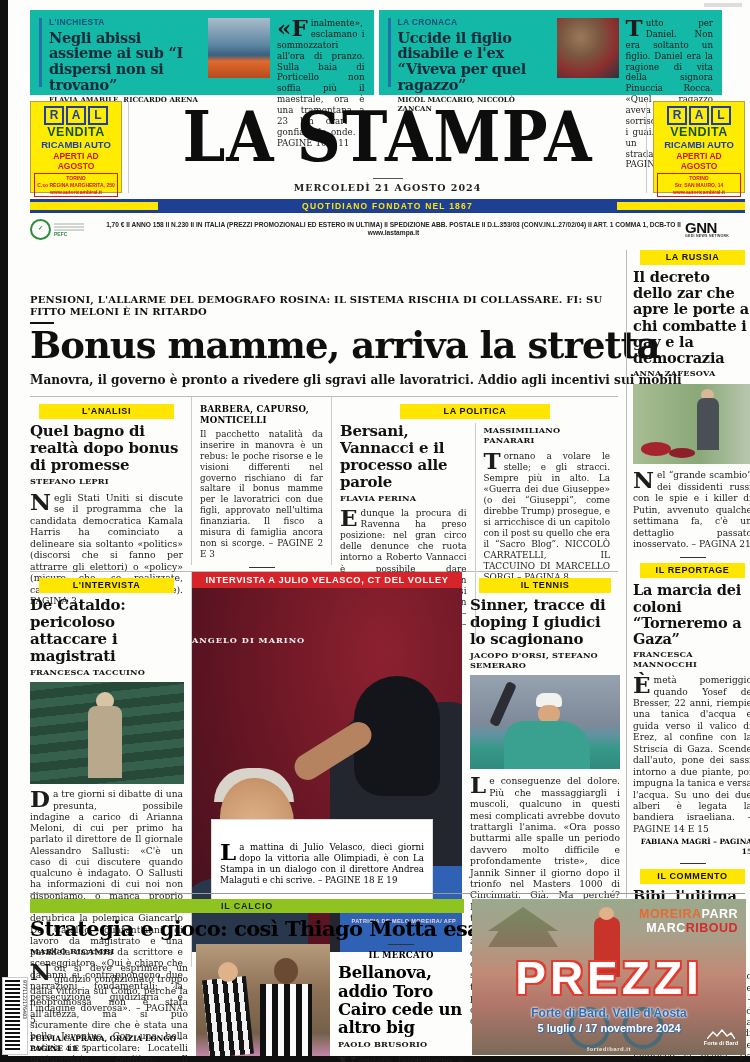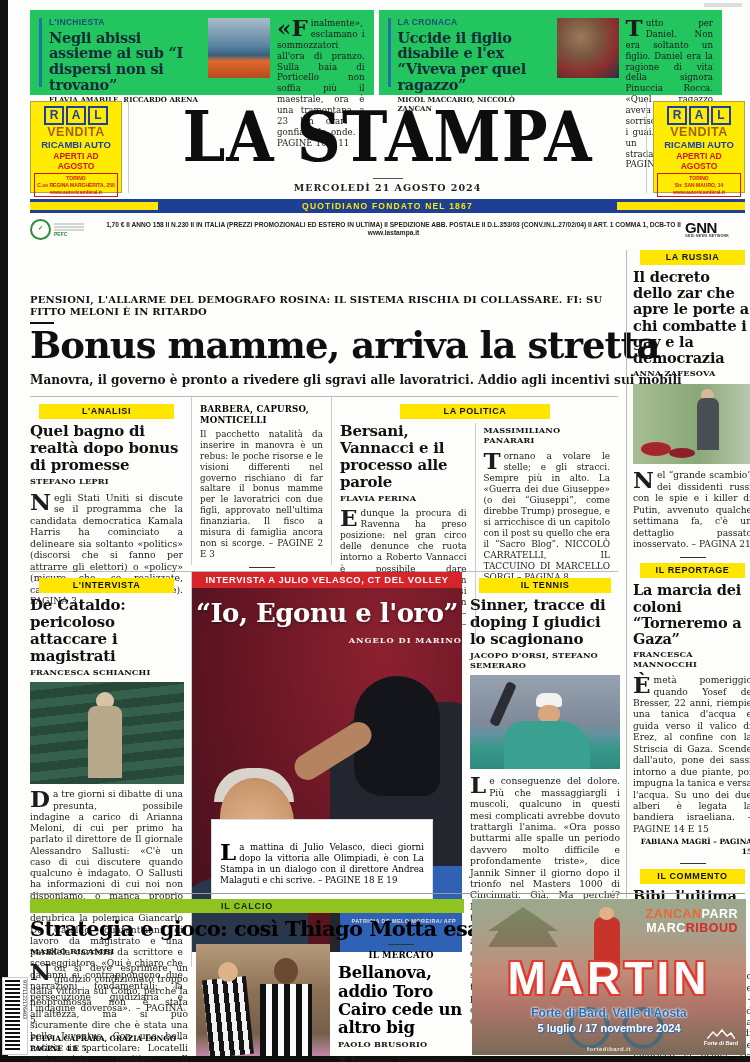--- a/index.html
+++ b/index.html
@@ -9,39 +9,39 @@
   .tag{display:block;width:88%;margin:0 auto 4px;background:#ffe600;color:#111;
        font:700 9px/1 "Liberation Sans",sans-serif;letter-spacing:.6px;text-align:center;padding:3px 0;}
   .sec-rule{width:26px;height:1px;background:#333;margin:7px auto 5px;}
   .byline{font:700 8.2px/1.2 "DejaVu Serif",serif;letter-spacing:.2px;color:#141414;margin:3px 0 5px;}
   .body-txt{font:400 9.3px/1.24 "DejaVu Serif",serif;text-align:justify;color:#1c1c1c;}
   .dropcap::first-letter{float:left;font-size:23px;line-height:18px;padding:1px 3px 0 0;font-weight:700;}
   .h-col{font:700 15px/1.12 "DejaVu Serif",serif;color:#121212;letter-spacing:-.2px;}
 
   
   #topstrip{position:absolute;left:22px;top:10px;width:692px;height:85px;display:flex;gap:5px;}
-  .ts-box{flex:1;background:#22c55e;display:flex;gap:7px;padding:8px 9px;box-sizing:border-box;}
+  .ts-box{flex:1;background:#14b8a6;display:flex;gap:7px;padding:8px 9px;box-sizing:border-box;}
   .ts-text{width:152px;border-left:3px solid #2470a8;padding-left:7px;}
   .ts-tag{font:700 8.5px/1 "Liberation Sans",sans-serif;color:#15527e;letter-spacing:.3px;margin-bottom:3px;}
   .ts-title{font:700 14.5px/1.1 "DejaVu Serif",serif;color:#132a3a;letter-spacing:-.3px;}
   .ts-byline{font:700 7px/1.2 "DejaVu Serif",serif;color:#1a1a1a;margin-top:3px;}
   .ts-photo{width:62px;height:60px;align-self:flex-start;flex:none;}
   .ts-excerpt{flex:1;font:400 8.7px/1.25 "DejaVu Serif",serif;text-align:justify;color:#1c1c1c;}
   #photo-divers{background:linear-gradient(180deg,#a9bccb 0%,#5d86a3 45%,#37617f 62%,#e06a2e 72%,#b84a1f 100%);}
   #photo-cronaca{background:radial-gradient(circle at 38% 32%,#9a7a5a 0%,#7a5640 35%,#8c2e2e 65%,#2e3242 100%);}
   .corner-smudge{position:absolute;right:8px;top:3px;width:38px;height:4px;background:#ddd;}
 
   
   #masthead{position:absolute;left:22px;top:101px;width:715px;height:92px;display:flex;gap:6px;}
   .ral{width:92px;flex:none;background:#ffec00;border:1px solid #b9a23c;box-sizing:border-box;
        text-align:center;padding:4px 3px;}
   .ral-letters{display:flex;justify-content:center;gap:2px;margin-bottom:1px;}
   .ral-letters span{display:inline-block;width:16px;height:15px;border:2px solid #1c3fa8;color:#1c3fa8;
        font:800 12px/15px "Liberation Sans",sans-serif;background:#ffec00;}
-  .ral-l1{font:800 12.5px/1.1 "Liberation Sans",sans-serif;color:#a16207;letter-spacing:.5px;}
+  .ral-l1{font:800 12.5px/1.1 "Liberation Sans",sans-serif;color:#14532d;letter-spacing:.5px;}
   .ral-l2{font:800 9.5px/1.15 "Liberation Sans",sans-serif;color:#1c3fa8;}
   .ral-l3{font:800 8.5px/1.2 "Liberation Sans",sans-serif;color:#d31616;}
   .ral-addr{border:1px solid #d31616;margin-top:2px;padding:1px 0;}
   .ral-addr div{font:700 5px/1.35 "Liberation Sans",sans-serif;color:#d31616;}
   #mh-center{flex:1;border-left:1px solid #ccc;border-right:1px solid #ccc;display:flex;
        flex-direction:column;align-items:center;justify-content:flex-start;padding-top:2px;}
   #mh-title{font-family:"DejaVu Serif",serif;font-weight:900;font-size:61px;line-height:1;color:#0d0d0d;
        letter-spacing:1px;transform:scaleY(1.12);transform-origin:top;white-space:nowrap;}
   #mh-rule{width:30px;height:1px;background:#555;margin:14px 0 4px;}
   #mh-date{font:700 9.5px/1 "DejaVu Serif",serif;letter-spacing:1px;color:#222;}
@@ -101,21 +101,21 @@
   .eg-body{position:absolute;right:-18px;bottom:0;width:150px;height:250px;background:#23262e;border-radius:70px 30px 0 0;}
   .eg-hair{position:absolute;right:22px;top:88px;width:86px;height:120px;background:#14151a;border-radius:46px 46px 18px 30px;}
   .eg-jersey{position:absolute;right:-10px;bottom:0;width:132px;height:86px;background:#2f62b5;}
   .eg-arm{position:absolute;right:86px;top:150px;width:86px;height:26px;background:#b5835f;border-radius:13px;transform:rotate(-32deg);}
   .vel-head{position:absolute;left:28px;bottom:88px;width:74px;height:86px;border-radius:46% 54% 48% 52%;
        background:radial-gradient(circle at 45% 55%,#e0b28a 0%,#c9966c 70%,#a97a52 100%);}
   .vel-hair{position:absolute;left:22px;bottom:150px;width:80px;height:34px;border-radius:40px 40px 0 0;background:#d8d4cc;}
   .vel-shoulder{position:absolute;left:-14px;bottom:0;width:130px;height:74px;background:#28374c;border-radius:40px 30px 0 0;}
   #velasco-title{position:absolute;left:0;right:0;top:12px;text-align:center;color:#fff;
        font:700 26px/1 "DejaVu Serif",serif;letter-spacing:-.5px;text-shadow:0 1px 3px rgba(0,0,0,.5);}
-  #velasco-byline{position:absolute;left:0;right:0;top:48px;text-align:right;color:#f2f2f2;
+  #velasco-byline{position:absolute;left:0;right:0;top:48px;text-align:left;color:#f2f2f2;
        font:700 8.2px/1 "DejaVu Serif",serif;letter-spacing:1px;}
   #velasco-caption{position:absolute;left:20px;bottom:44px;width:204px;background:#fff;padding:22px 8px;
        font:400 8.7px/1.28 "DejaVu Serif",serif;text-align:justify;box-shadow:0 0 0 1px #ddd;}
   #velasco-credit{position:absolute;right:6px;bottom:28px;color:#e8d8d8;
        font:700 5.5px/1 "Liberation Sans",sans-serif;letter-spacing:.4px;}
   #photo-sinner{width:150px;height:94px;position:relative;margin:4px 0 6px;
        background:linear-gradient(180deg,#97a2b0 0%,#7e8a99 52%,#5f93a0 64%,#37988a 78%,#2f8a7d 100%);}
   #photo-sinner .cap{position:absolute;left:66px;top:18px;width:26px;height:14px;border-radius:8px 8px 3px 3px;background:#f2f2ee;}
   #photo-sinner .face{position:absolute;left:68px;top:30px;width:22px;height:18px;border-radius:45%;background:#d9a77e;}
   #photo-sinner .racket{position:absolute;left:28px;top:6px;width:10px;height:46px;background:#2c2c34;transform:rotate(24deg);border-radius:4px;}
@@ -305,40 +305,39 @@
             <div class="body-txt dropcap" style="font-size:8.9px">Tornano a volare le stelle; e gli stracci. Sempre più in alto. La «Guerra dei due Giuseppe» (o dei “Giuseppi”, come direbbe Trump) prosegue, e si arricchisce di un capitolo con il post su quello che era il “Sacro Blog”. NICCOLÒ CARRATELLI, IL TACCUINO DI MARCELLO SORGI – PAGINA 8</div>
           </div>
         </div>
       </div>
     </div>
 
     <div id="rowB">
       <div class="colB1">
         <span class="tag">L'INTERVISTA</span>
         <div class="h-col">De Cataldo: pericoloso attaccare i magistrati</div>
-        <div class="byline">FRANCESCA SCHIANCHI</div>
+        <div class="byline">FRANCESCA TACCUINO</div>
         <div id="photo-decataldo">
           <div class="head"></div>
           <div class="fig"></div>
         </div>
         <div class="body-txt dropcap" style="font-size:9.1px">Da tre giorni si dibatte di una presunta, possibile indagine a carico di Arianna Meloni, di cui per primo ha parlato il direttore de Il giornale Alessandro Sallusti: «C'è un caso di cui discutere quando qualcuno è indagato. O Sallusti ha informazioni di cui noi non disponiamo, o manca proprio l'oggetto della discussione», derubrica la polemica Giancarlo De Cataldo, quarant'anni di lavoro da magistrato e una parallela carriera da scrittore e sceneggiatore. «Qui è chiaro che da anni si contrappongono due narrazioni fondamentali: la persecuzione giudiziaria e l'indagine doverosa». – PAGINA 5</div>
         <div class="foot-line">FULVIA CAPRARA, GRAZIA LONGO – PAGINE 4 E 5</div>
       </div>
 
       <div class="colB2">
         <div id="velasco-bar">INTERVISTA A JULIO VELASCO, CT DEL VOLLEY</div>
         <div id="velasco-photo">
           <div class="vel-hair"></div>
           <div class="vel-head"></div>
           <div class="vel-shoulder"></div>
           <div class="eg-body"></div>
           <div class="eg-hair"></div>
           <div class="eg-jersey"></div>
           <div class="eg-arm"></div>
-          <div id="velasco-title">“Io, Egonu e l'oro”</div>
           <div id="velasco-byline">ANGELO DI MARINO</div>
           <div id="velasco-caption" class="dropcap">La mattina di Julio Velasco, dieci giorni dopo la vittoria alle Olimpiadi, è con La Stampa in un dialogo con il direttore Andrea Malaguti e chi scrive. – PAGINE 18 E 19</div>
           <div id="velasco-credit">PATRICIA DE MELO MOREIRA/ AFP</div>
         </div>
       </div>
 
       <div class="colB3">
         <span class="tag">IL TENNIS</span>
         <div class="h-col">Sinner, tracce di doping I giudici lo scagionano</div>
         <div class="byline">JACOPO D'ORSI, STEFANO SEMERARO</div>
@@ -411,24 +410,24 @@
     </div>
   </div>
 
   <div id="china">
     <div class="pagoda"></div>
     <div class="figure"></div>
     <div class="fhead"></div>
     <div class="wheel"></div>
     <div class="wheel2"></div>
     <div id="china-names">
-      <div><span class="a">ZANCAN</span><span class="b">PARR</span></div>
+      <div><span class="a">MOREIRA</span><span class="b">PARR</span></div>
       <div><span class="b">MARC</span><span class="c">RIBOUD</span></div>
     </div>
-    <div id="china-title">MARTIN</div>
+    <div id="china-title">PREZZI</div>
     <div id="china-venue">Forte di Bard, Valle d'Aosta</div>
     <div id="china-dates">5 luglio / 17 novembre 2024</div>
     <div id="china-url">fortedibard.it</div>
     <div id="china-logo">
       <svg width="28" height="10" viewBox="0 0 28 10">
           <polyline points="0,10 6,3 10,7 15,1 20,7 24,4 28,10" fill="none" stroke="#fff" stroke-width="1.4"></polyline>
         </svg>
       <div>Forte di Bard</div>
     </div>
   </div>

